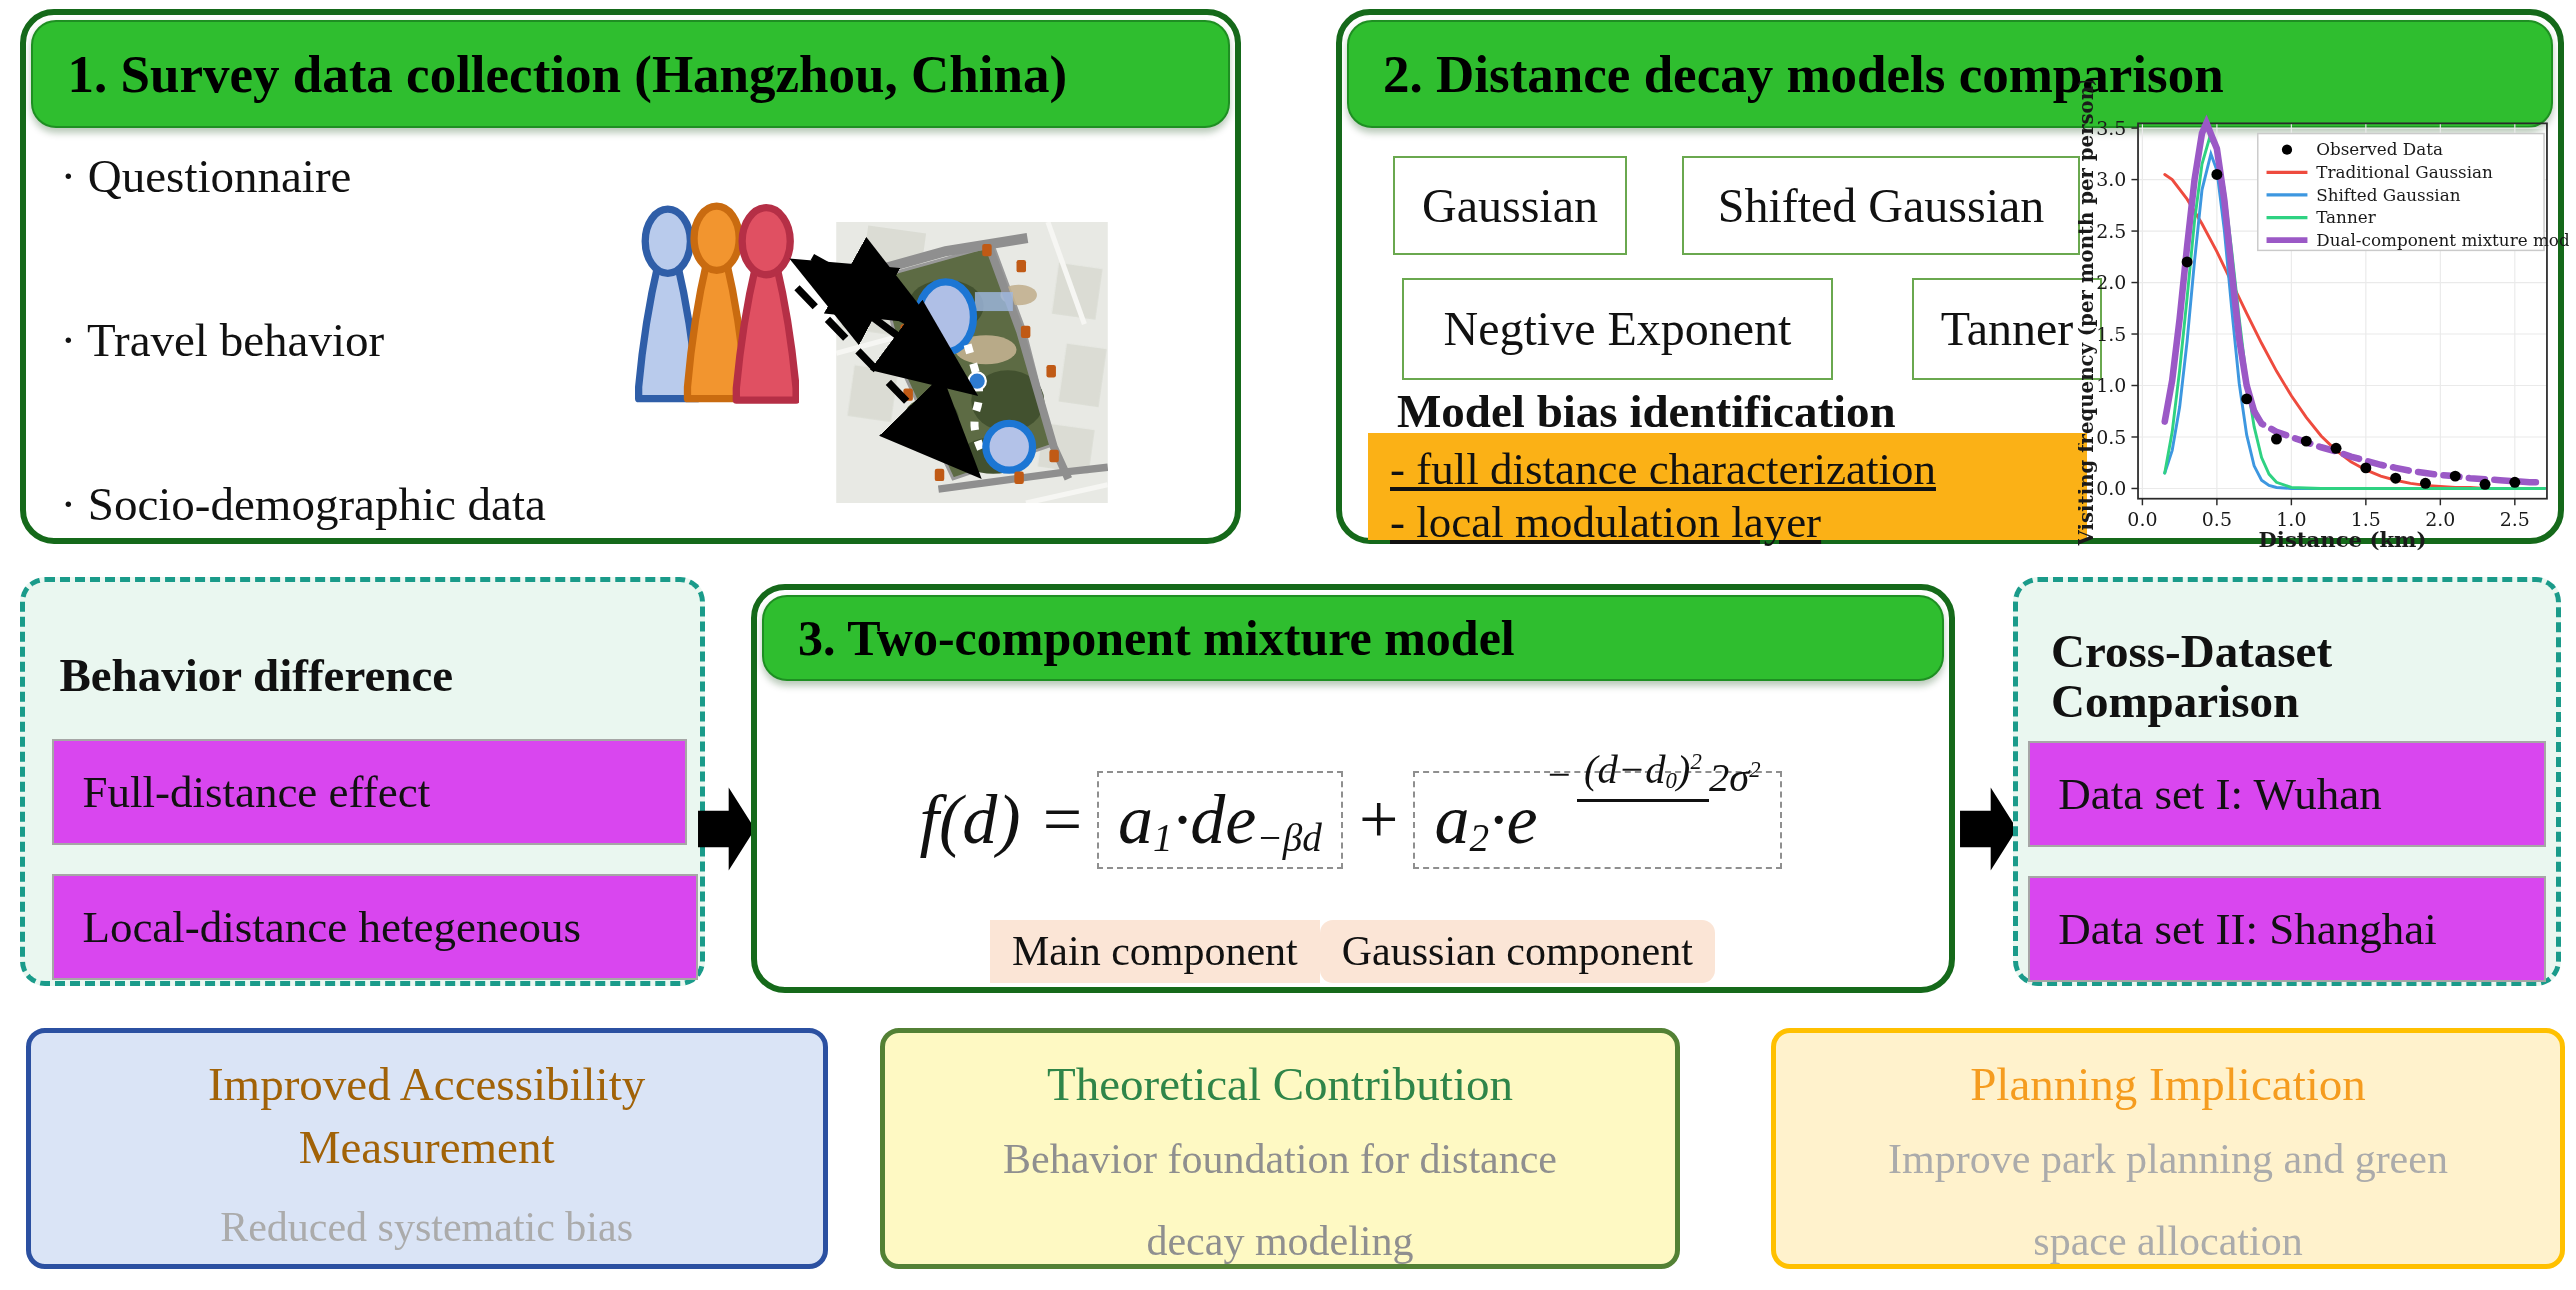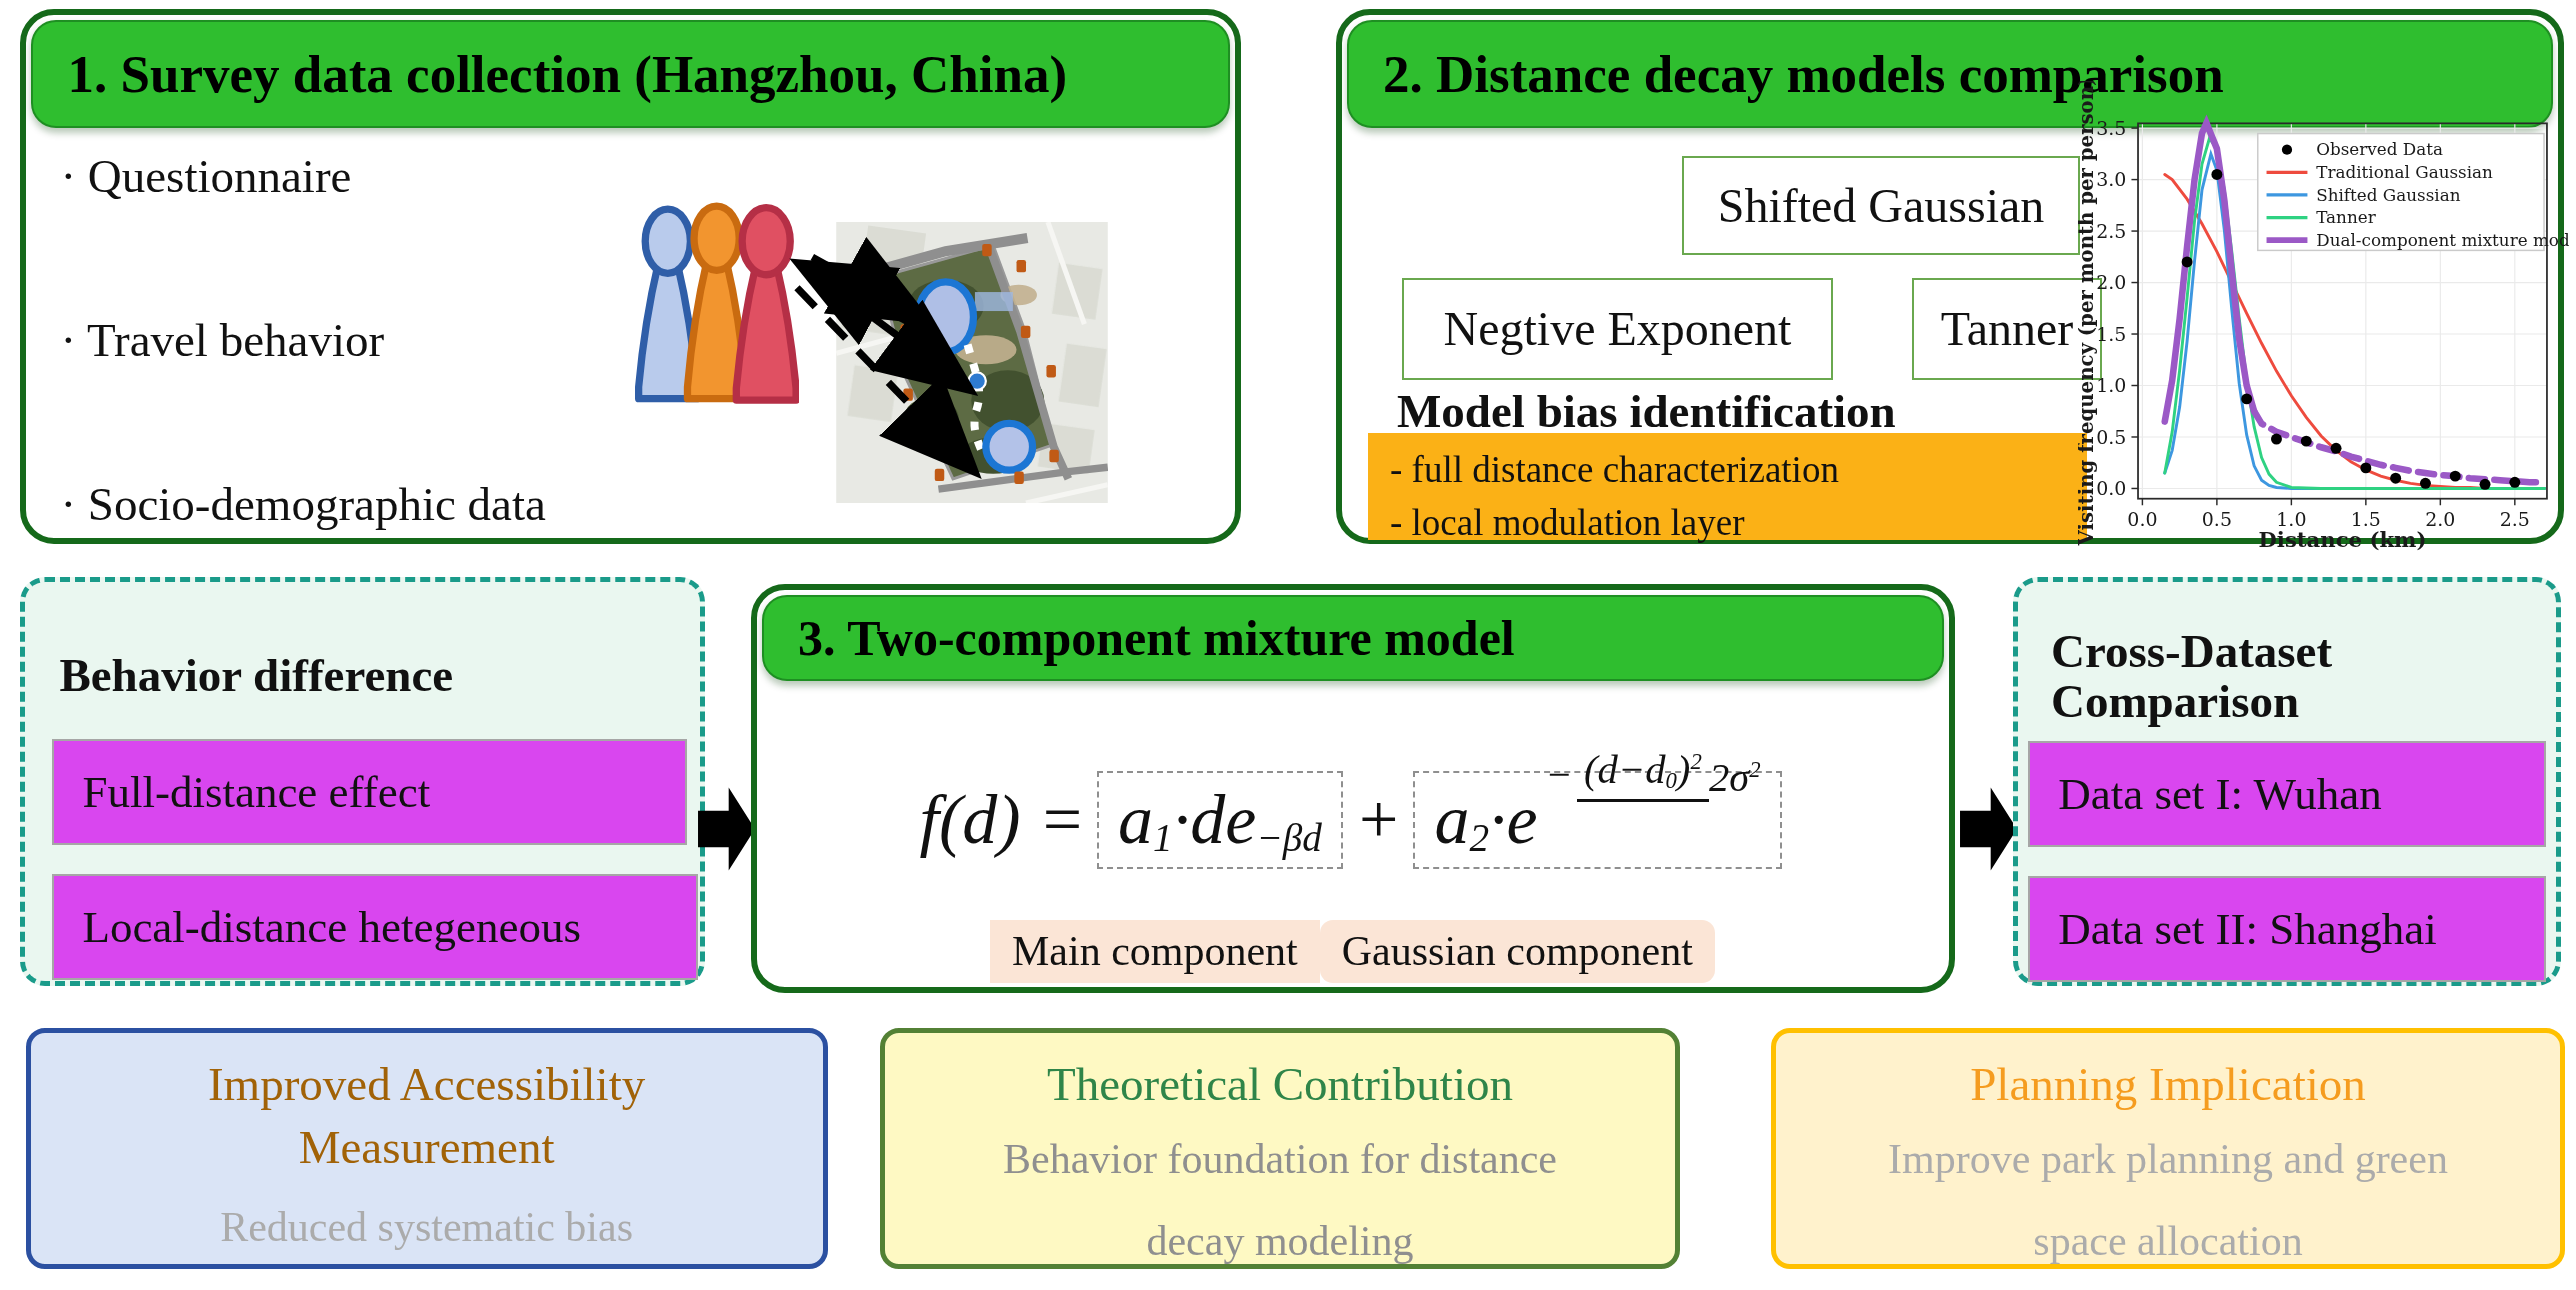--- a/index.html
+++ b/index.html
@@ -6,21 +6,21 @@
   body{width:2576px;height:1291px;font-family:"Liberation Serif","DejaVu Serif",serif;color:#111;}
   .canvas{position:relative;width:2576px;height:1291px;background:#fff;overflow:hidden;}
   .panel{position:absolute;background:#fff;border:6.6px solid #15691A;border-radius:34px;box-sizing:border-box;}
   .hbar{position:absolute;left:5.1px;right:5.1px;top:5.1px;border-radius:25px;border:2.2px solid #1E8F22;
         box-shadow:0 4.4px 7.3px rgba(0,60,0,.28);display:flex;align-items:center;
         font-weight:bold;font-size:53px;padding-left:34px;box-sizing:border-box;color:#000;}
   .bullet{position:absolute;left:34px;font-size:47px;white-space:nowrap;}
   .wbox{position:absolute;background:#fff;border:2.2px solid #6AA84F;box-sizing:border-box;
         display:flex;align-items:center;justify-content:center;font-size:48px;white-space:nowrap;}
   .biastitle{position:absolute;font-weight:bold;font-size:47px;white-space:nowrap;}
-  .obox{position:absolute;box-sizing:border-box;font-size:37px;line-height:53px;padding:10.2px 0 0 22px;}
+  .obox{position:absolute;box-sizing:border-box;font-size:45px;line-height:53px;padding:10.2px 0 0 22px;text-decoration:underline;}
   .dashpanel{position:absolute;border:5.1px dashed #1A9B8A;border-radius:25px;box-sizing:border-box;}
   .dp-title{position:absolute;font-weight:bold;font-size:47px;line-height:49px;}
   .itembox{position:absolute;background:#d946ef;border:2.2px solid #A6A6A6;box-sizing:border-box;
            display:flex;align-items:center;font-size:45px;padding-left:28px;white-space:nowrap;}
   .barrow{position:absolute;width:57px;height:92px;}
   
   .frmwrap{position:absolute;left:29px;right:22px;top:117px;height:226px;display:flex;align-items:center;justify-content:center;}
   .frm{display:flex;align-items:center;font-style:italic;font-size:70px;white-space:nowrap;}
   .frm sub{font-size:.56em;vertical-align:-.22em;}
   .frm .exp{font-size:.56em;vertical-align:.62em;}
@@ -131,20 +131,21 @@
         <line x1="204" y1="142" x2="50" y2="60" marker-end="url(#ah)"></line>
         <line x1="62" y1="70" x2="258" y2="216" marker-end="url(#ah)"></line>
         <line x1="34" y1="86" x2="266" y2="326" stroke-dasharray="36 24" marker-end="url(#ah)"></line>
       </g>
     </svg>
   </div>
 
   <div class="panel" style="left:1336px;top:8.8px;width:1228px;height:535px;">
     <div class="hbar" style="height: 108px; background-color: rgb(47, 190, 47);">2. Distance decay models comparison</div>
 
+    <div class="wbox" style="left:51px;top:141px;width:234px;height:99px;">Gaussian</div>
     <div class="wbox" style="left:340px;top:141px;width:398px;height:99px;">Shifted Gaussian</div>
     <div class="wbox" style="left:60px;top:263px;width:431px;height:102px;">Negtive Exponent</div>
     <div class="wbox" style="left:570px;top:263px;width:190px;height:102px;">Tanner</div>
 
     <div class="biastitle" style="left:55px;top:369px;">Model bias identification</div>
     <div class="obox" style="left: 26px; top: 418px; width: 719px; height: 107px; background-color: rgb(251, 177, 22);">
       <div>- full distance characterization</div>
       <div>- local modulation layer</div>
     </div>
 

